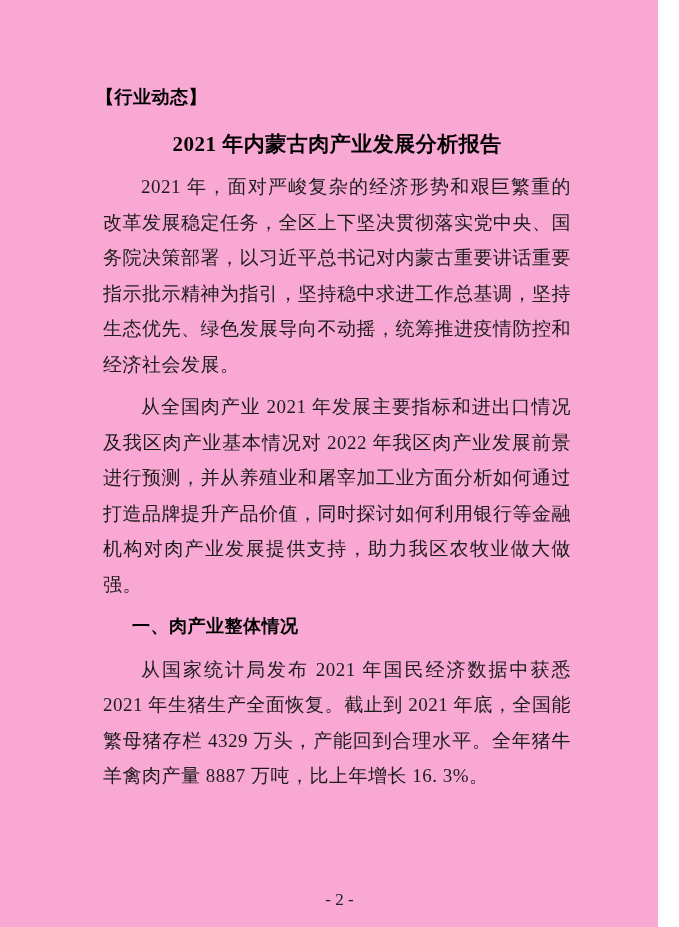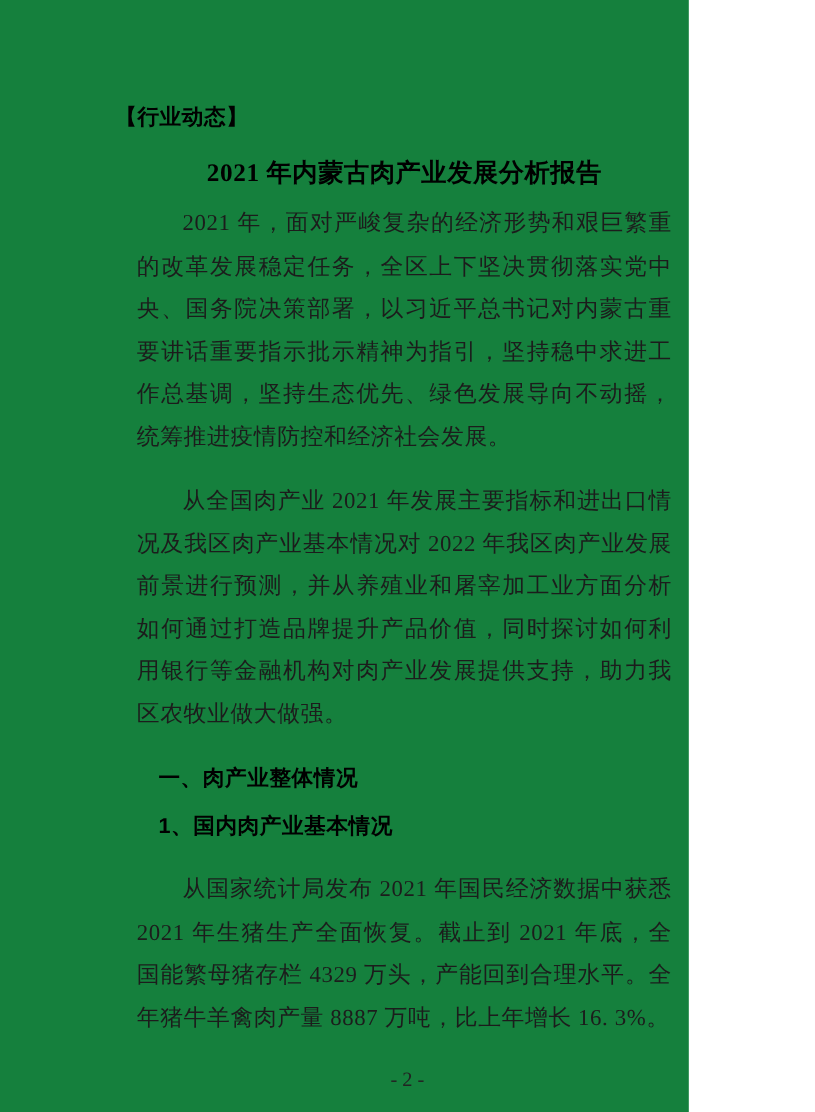--- a/index.html
+++ b/index.html
@@ -2,23 +2,23 @@
 <html><head>
 <meta charset="utf-8">
 <style>
   html, body {
     margin: 0;
     padding: 0;
     background: #ffffff;
   }
   .page {
     position: relative;
-    width: 574px;
+    width: 658px;
     height: 927px;
-    background: #15803d;
+    background: #f9a8d4;
     overflow: hidden;
     font-family: "Liberation Serif", serif;
   }
   .content {
     position: absolute;
     left: 96px;
     top: 84px;
     width: 482px;
   }
   .category {
@@ -33,21 +33,21 @@
     margin: 16px 0 0 0;
     font-family: "Liberation Serif", serif;
     font-weight: bold;
     font-size: 21px;
     line-height: 36px;
     text-align: center;
     color: #000000;
     letter-spacing: 0.5px;
   }
   .para {
-    margin: 18px;
+    margin: 7px;
     font-size: 19px;
     line-height: 35.5px;
     color: #1c1c1c;
     text-align: justify;
     text-justify: inter-character;
     text-indent: 2em;
     letter-spacing: 0.5px;
   }
   .para.first {
     margin-top: 7px;
@@ -76,17 +76,16 @@
 </head>
 <body>
 
 <div class="page">
   <div class="content">
     <div class="category">【行业动态】</div>
     <h1 class="title">2021 年内蒙古肉产业发展分析报告</h1>
     <p class="para first">2021 年，面对严峻复杂的经济形势和艰巨繁重的改革发展稳定任务，全区上下坚决贯彻落实党中央、国务院决策部署，以习近平总书记对内蒙古重要讲话重要指示批示精神为指引，坚持稳中求进工作总基调，坚持生态优先、绿色发展导向不动摇，统筹推进疫情防控和经济社会发展。</p>
     <p class="para">从全国肉产业 2021 年发展主要指标和进出口情况及我区肉产业基本情况对 2022 年我区肉产业发展前景进行预测，并从养殖业和屠宰加工业方面分析如何通过打造品牌提升产品价值，同时探讨如何利用银行等金融机构对肉产业发展提供支持，助力我区农牧业做大做强。</p>
     <h2 class="heading">一、肉产业整体情况</h2>
-    <h2 class="heading">1、国内肉产业基本情况</h2>
     <p class="para">从国家统计局发布 2021 年国民经济数据中获悉 2021 年生猪生产全面恢复。截止到 2021 年底，全国能繁母猪存栏 4329 万头，产能回到合理水平。全年猪牛羊禽肉产量 8887 万吨，比上年增长 16. 3%。</p>
   </div>
   <div class="footer">- 2 -</div>
 </div>
 
 </body></html>

